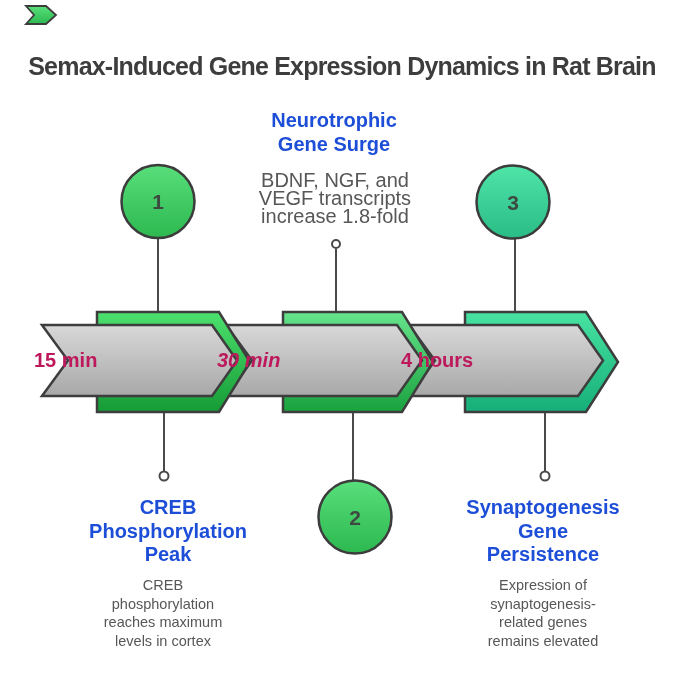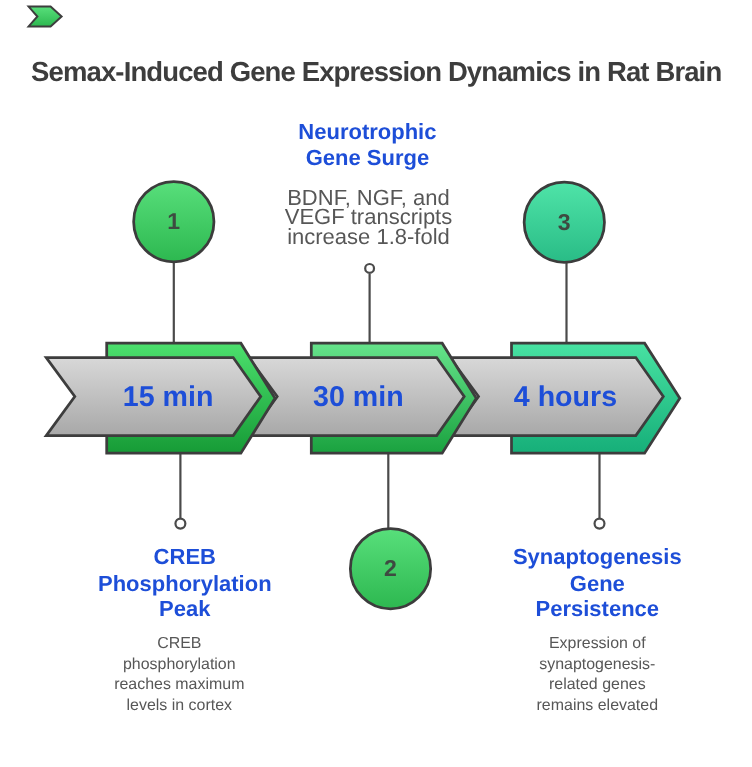--- a/index.html
+++ b/index.html
@@ -16,35 +16,35 @@
   .svg-layer{top:0;left:0;width:684px;height:697px;}
   .step-heading{
     font-size:20px;font-weight:700;color:#1d4ed8;line-height:23.5px;
     text-align:center;white-space:pre-line;
   }
   .step-desc{
     font-size:14.5px;font-weight:400;color:#575757;line-height:18.5px;
     text-align:center;white-space:pre-line;
   }
   .time-label{
-    font-size:26px;font-weight:700;color:#1d4ed8;line-height:21px;
-    text-align:right;width:160px;white-space:nowrap;
+    font-size:20px;font-weight:700;color:#be185d;line-height:21px;
+    text-align:left;width:160px;white-space:nowrap;
   }
   .step-number{
     font-size:21px;font-weight:700;color:#3e4a41;line-height:21px;
     text-align:center;width:70px;
   }
   .h-mid{left:234px;top:109px;width:200px;}
   .d-mid{left:235px;top:171px;width:200px;font-size:20px;line-height:18px;}
   .h-left{left:68px;top:496px;width:200px;}
   .d-left{left:63px;top:576px;width:200px;}
   .h-right{left:443px;top:496px;width:200px;}
   .d-right{left:443px;top:576px;width:200px;}
   .tl-1{left:34px;top:350px;}
-  .tl-2{left:207px;top:350px;}
+  .tl-2{left:217px;top:350px;font-style:italic;}
   .tl-3{left:401px;top:350px;}
   .n-1{left:123px;top:191px;}
   .n-2{left:320px;top:507px;}
   .n-3{left:478px;top:192px;}
 </style>
 </head>
 <body>
 
 <div class="stage">
 

